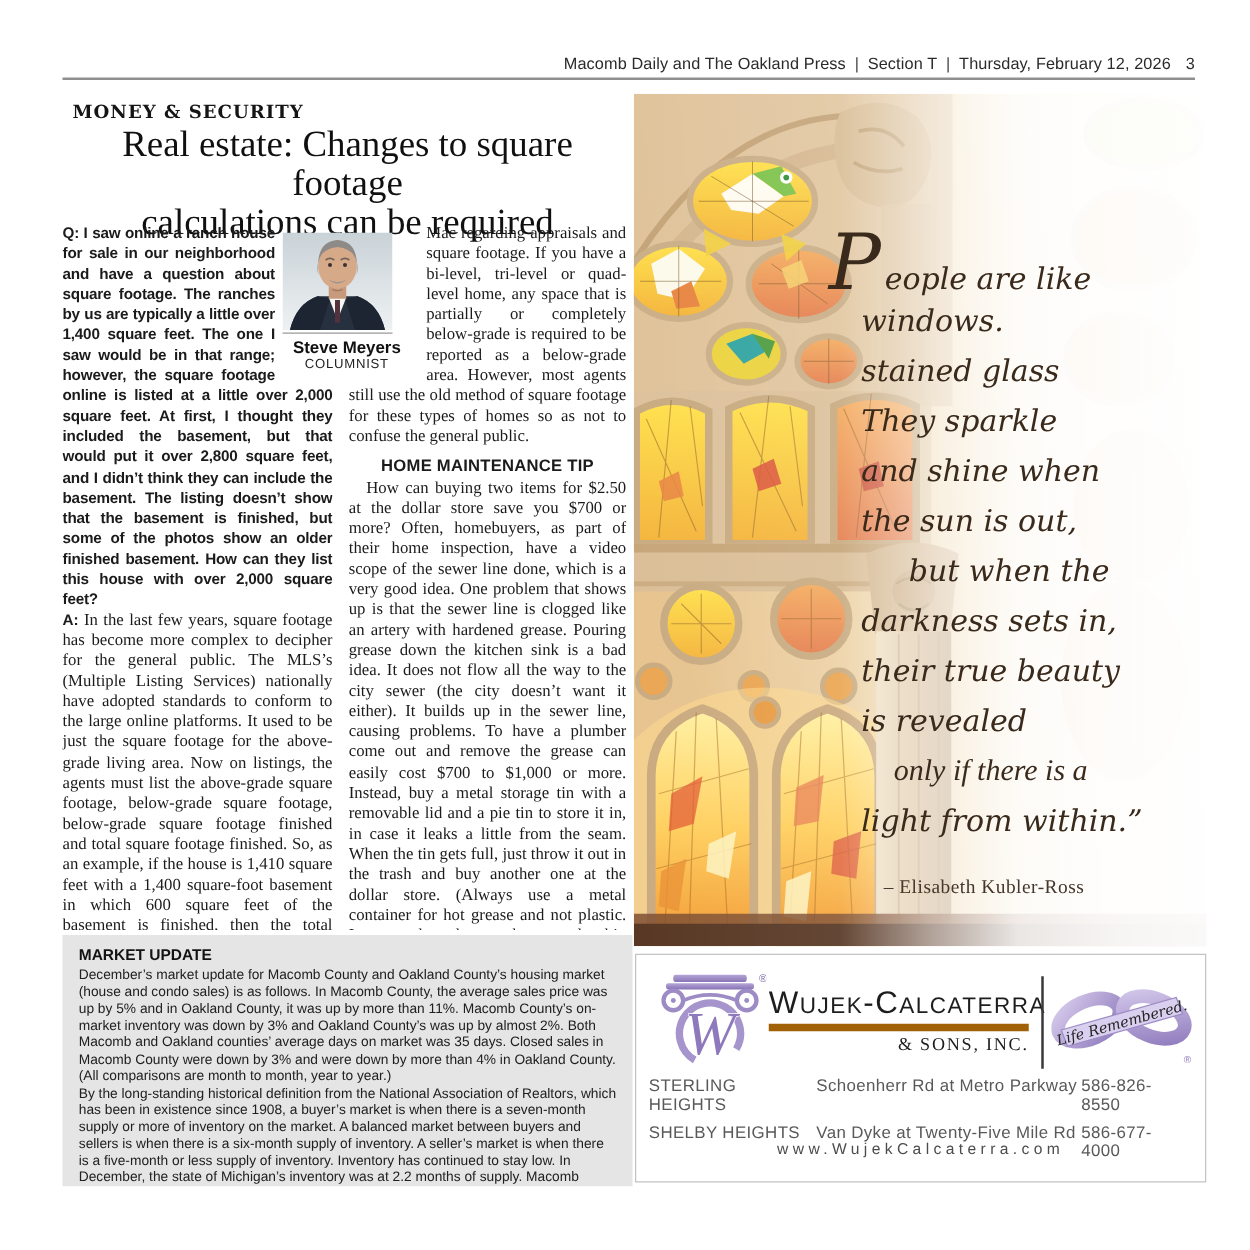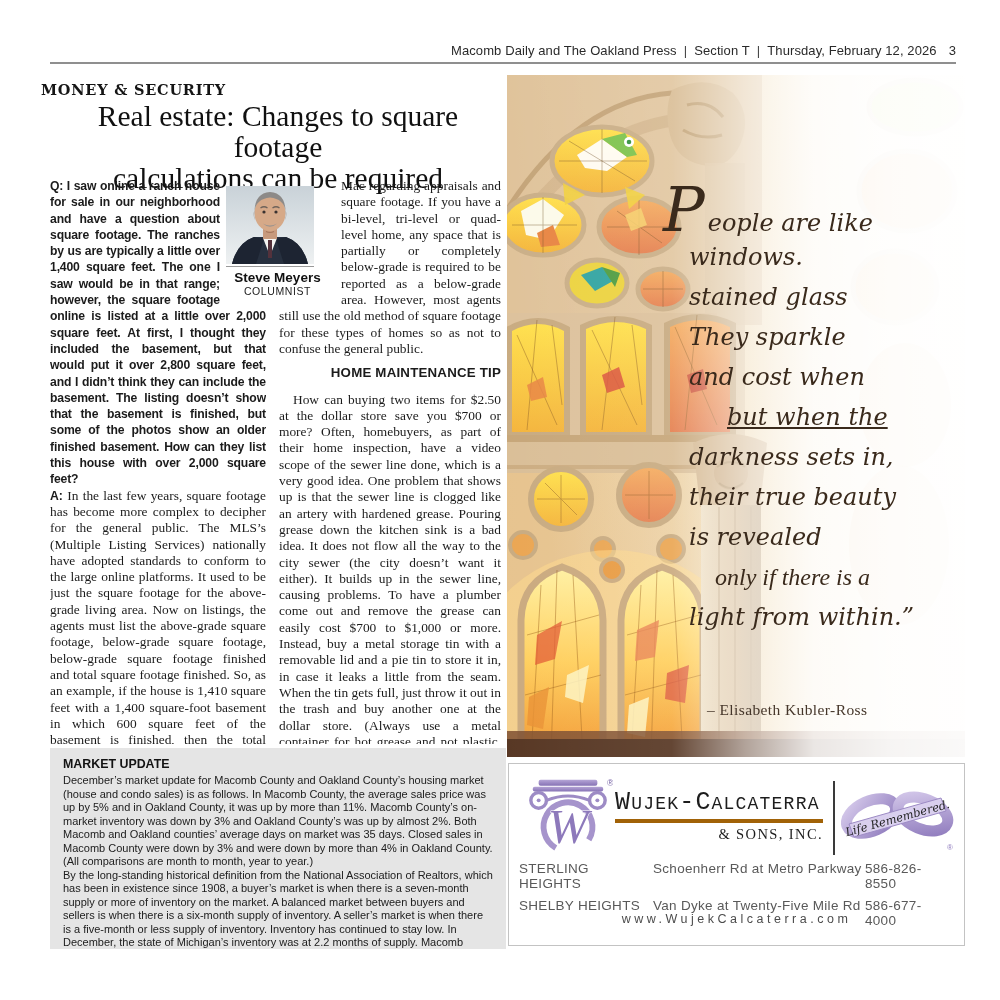--- a/index.html
+++ b/index.html
@@ -6,61 +6,61 @@
   body{width:1000px;height:1000px;position:relative;font-family:"Liberation Sans",sans-serif;color:#1b1b1b;}
   .abs{position:absolute;}
 
   
   .masthead{top:43px;left:50px;width:906px;text-align:right;font-size:13px;color:#2a2a2a;letter-spacing:.1px;}
   .masthead .sep{margin:0 7px;color:#444;}
   .masthead .pg{margin-left:12px;}
   .header-rule{top:62px;left:50px;width:906px;height:2px;background:#8f8f8f;}
 
   
-  .kicker{top:81px;left:41px;font-family:"DejaVu Serif",serif;font-weight:bold;font-size:14.5px;letter-spacing:.8px;color:#151515;}
+  .kicker{top:81px;left:58px;font-family:"DejaVu Serif",serif;font-weight:bold;font-size:14.5px;letter-spacing:.8px;color:#151515;}
   .headline{top:101px;left:50px;width:456px;text-align:center;font-family:"Liberation Serif",serif;font-size:29.5px;line-height:31px;color:#101010;}
 
   
   .col{top:178px;font-family:"Liberation Serif",serif;font-size:13.4px;line-height:16.3px;text-align:justify;color:#1b1b1b;overflow:hidden;}
   .col1{left:50px;width:216px;height:566px;}
   .col2{left:279px;width:222px;height:566px;}
   .spacer-r{float:right;width:46px;height:119px;}
   .spacer-l{float:left;width:62px;height:119px;}
   .qpar{font-family:"Liberation Sans",sans-serif;font-weight:bold;font-size:12.2px;line-height:16.3px;letter-spacing:-.15px;}
   .alabel{font-family:"Liberation Sans",sans-serif;font-weight:bold;font-size:12.2px;}
   p{margin:0;}
   .indent{text-indent:14px;}
-  .tip-head{font-family:"Liberation Sans",sans-serif;font-weight:bold;font-size:13.3px;letter-spacing:.2px;margin:8px 0 10px;text-align:right;}
+  .tip-head{font-family:"Liberation Sans",sans-serif;font-weight:bold;font-size:13.3px;letter-spacing:.2px;margin:8px 0 0;text-align:center;}
 
   
   .photo-block{left:226px;top:186px;width:103px;text-align:center;}
   .photo-frame{width:88px;height:78px;border-bottom:1px solid #9a9a9a;padding-bottom:2px;}
   .photo-name{font-weight:bold;font-size:13.5px;margin-top:3px;color:#111;}
   .photo-role{font-size:10.5px;letter-spacing:.6px;color:#222;}
 
   
   .market{left:50px;top:748px;width:456px;height:201px;background:#e5e5e5;box-sizing:border-box;padding:9px 13px;overflow:hidden;}
   .mu-head{font-weight:bold;font-size:12.4px;margin-bottom:3px;color:#131313;}
   .mu-body{font-size:11px;line-height:13.5px;color:#202020;}
 
   
   .glass-panel{left:507px;top:75px;width:458px;height:682px;overflow:hidden;}
   .glass-panel svg{position:absolute;left:0;top:0;}
   .quote{position:absolute;left:182px;top:108px;width:274px;font-family:"DejaVu Serif",serif;font-style:italic;font-size:24px;line-height:40px;color:#3a2a1c;}
   .q-first{display:flex;align-items:baseline;height:54px;}
   .dropcap{font-size:62px;line-height:54px;margin-right:3px;margin-left:-26px;}
-  .qi1{margin-left:38px;text-decoration:underline;}
+  .qi1{margin-left:38px;}
   .qi2{margin-left:26px;font-family:Liberation Serif, serif;}
   .attribution{position:absolute;left:200px;top:626px;font-family:"Liberation Serif",serif;font-style:normal;font-size:15.5px;letter-spacing:.4px;color:#45362a;}
 
   
   .ad{left:508px;top:763px;width:457px;height:183px;border:1px solid #c3c3c3;background:#fff;box-sizing:border-box;}
   .ad-logo{position:absolute;left:14px;top:8px;}
   .ad-brand{position:absolute;left:106px;top:24px;width:208px;}
-  .brand1{font-family:Liberation Mono, monospace;font-variant:small-caps;font-size:25px;letter-spacing:1.2px;color:#1d1d1d;border-bottom:4px solid #a16207;padding-bottom:2px;white-space:nowrap;}
+  .brand1{font-family:Liberation Sans, sans-serif;font-variant:small-caps;font-size:25px;letter-spacing:1.2px;color:#1d1d1d;border-bottom:6px solid #a16207;padding-bottom:2px;white-space:nowrap;}
   .brand2{font-family:"Liberation Serif",serif;font-size:14.5px;letter-spacing:1.4px;color:#1d1d1d;text-align:right;margin-top:3px;}
   .ad-divider{position:absolute;left:324px;top:17px;width:2px;height:74px;background:#3a3a3a;}
   .ad-ribbon{position:absolute;left:332px;top:12px;}
   .ad-locs{position:absolute;left:10px;top:97px;width:420px;display:grid;grid-template-columns:134px 212px 1fr;row-gap:7px;font-size:13.5px;color:#595959;letter-spacing:.3px;}
   .ad-web{position:absolute;left:0;top:148px;width:100%;text-align:center;font-size:12.5px;letter-spacing:3.5px;color:#4c4c4c;}
 </style>
 </head>
 <body>
 
 <div class="abs masthead">
@@ -263,21 +263,22 @@
   </svg>
 
   <div class="quote">
     <div class="q-first">
         <span class="dropcap">P</span>
         <span>eople are like</span>
       </div>
     <div>windows.</div>
     <div>stained glass</div>
     <div>They sparkle</div>
-    <div>and cost when</div>
+    <div>and shine when</div>
+    <div>the sun is out,</div>
     <div class="qi1">but when the</div>
     <div>darkness sets in,</div>
     <div>their true beauty</div>
     <div>is revealed</div>
     <div class="qi2">only if there is a</div>
     <div>light from within.”</div>
   </div>
   <div class="attribution">– Elisabeth Kubler-Ross</div>
 </div>
 

